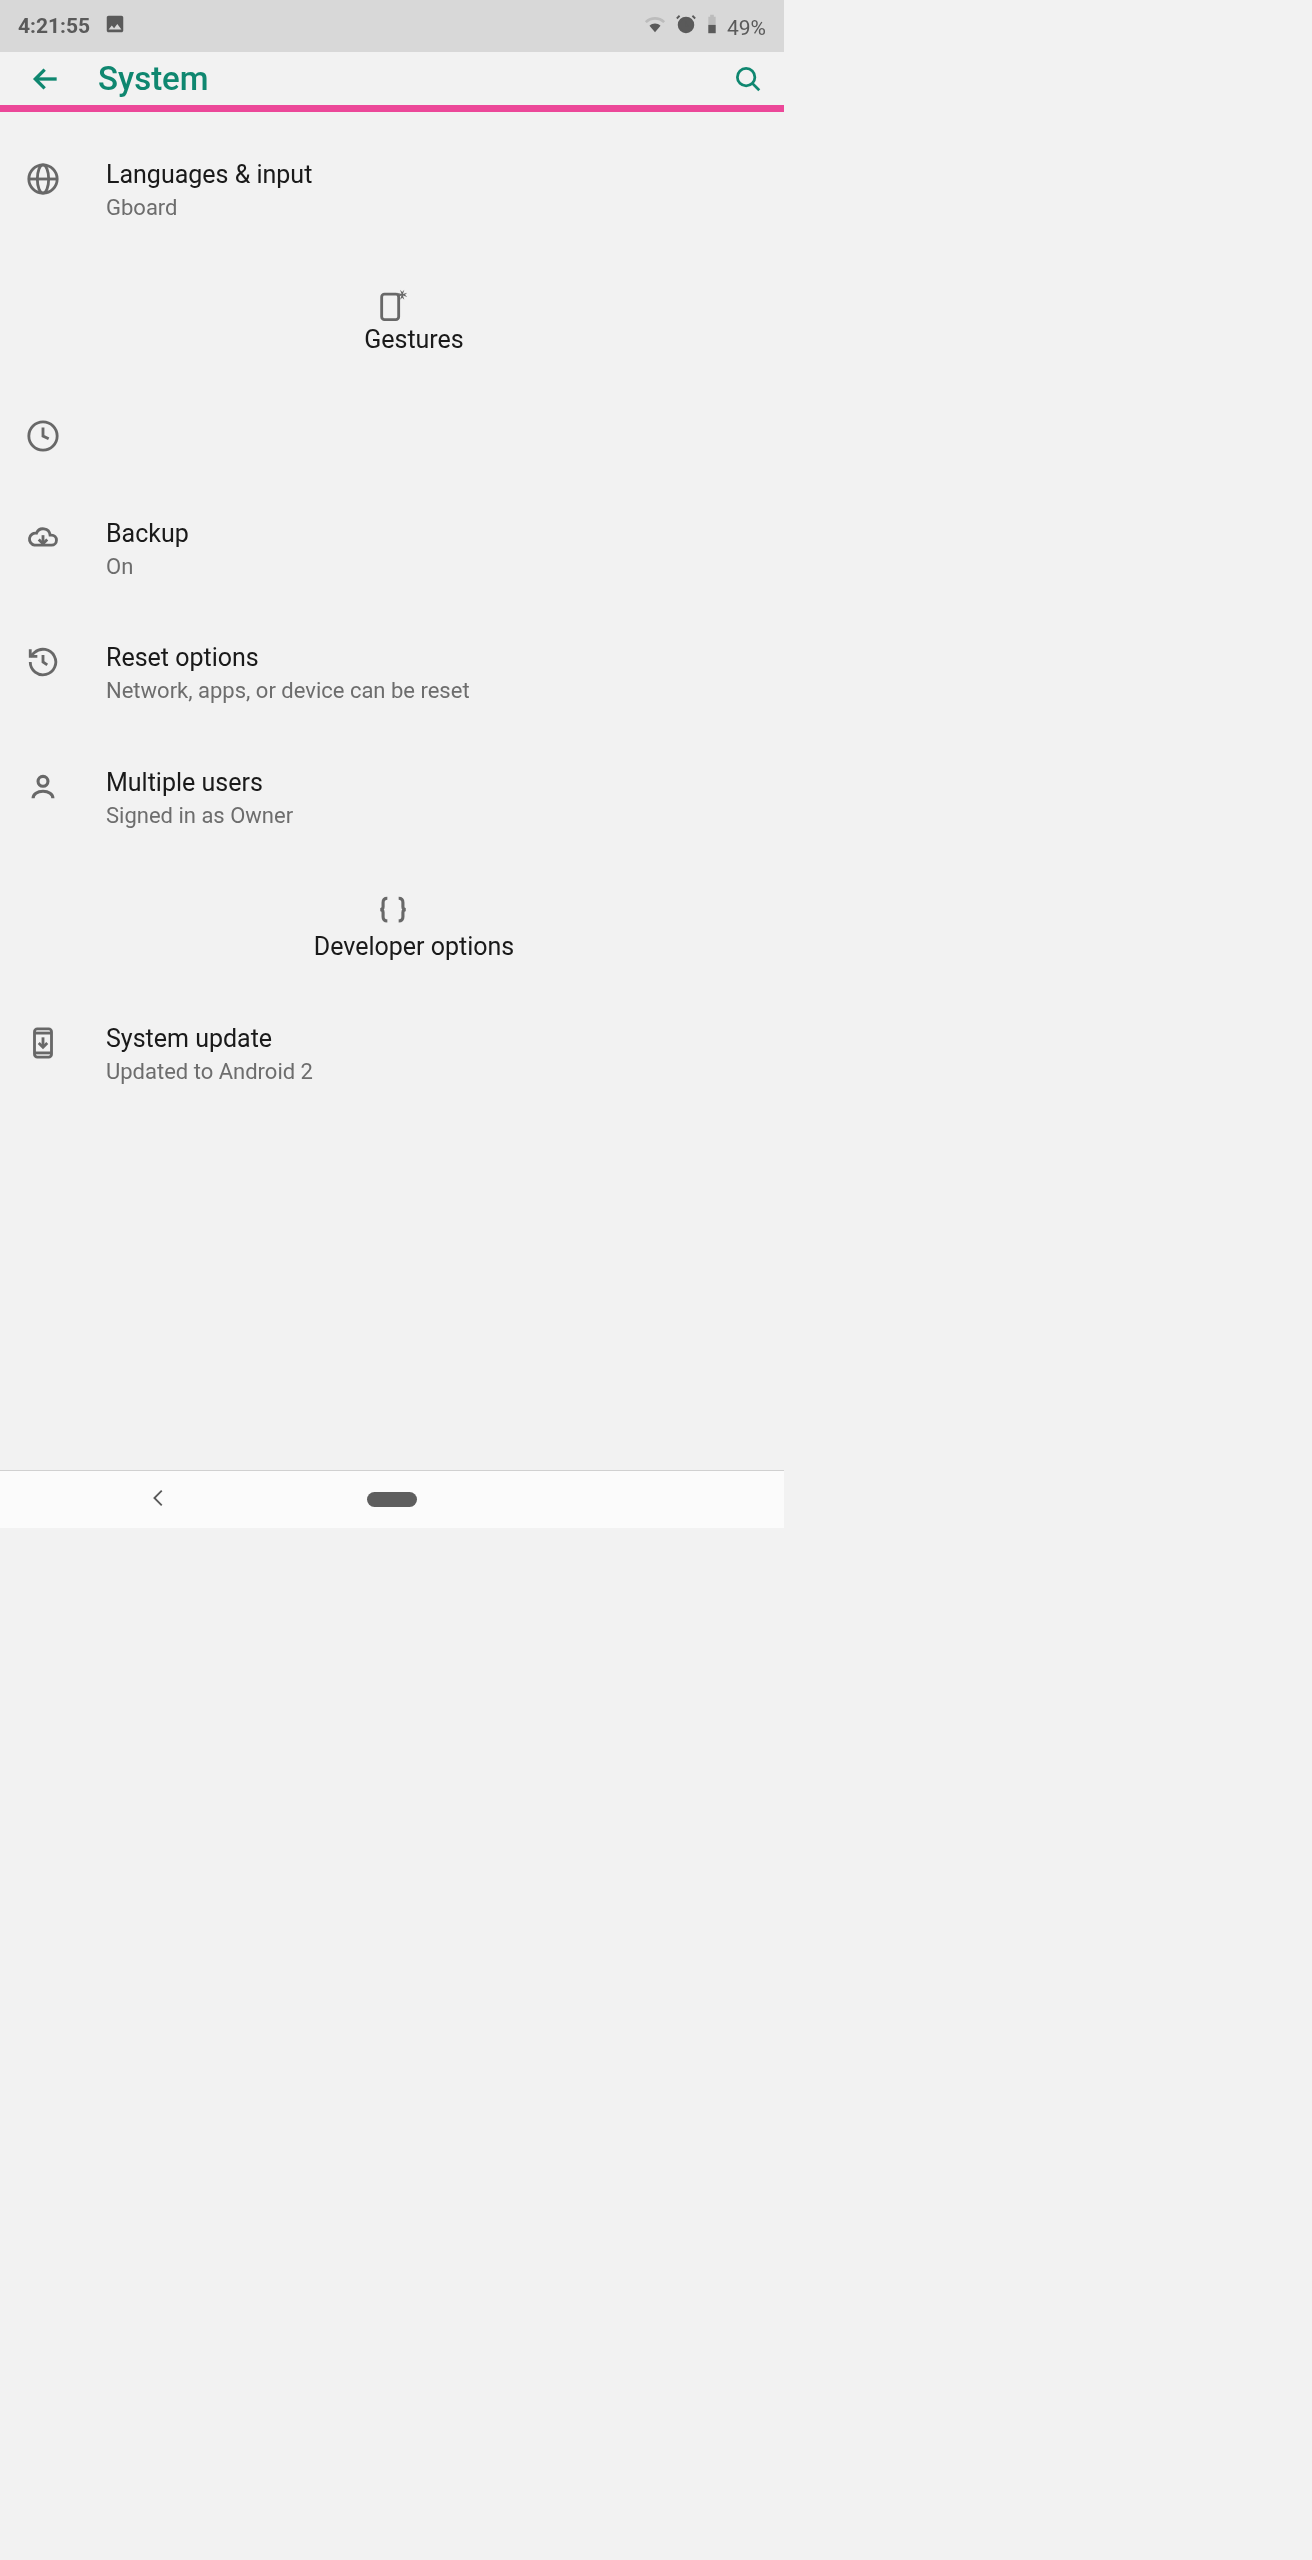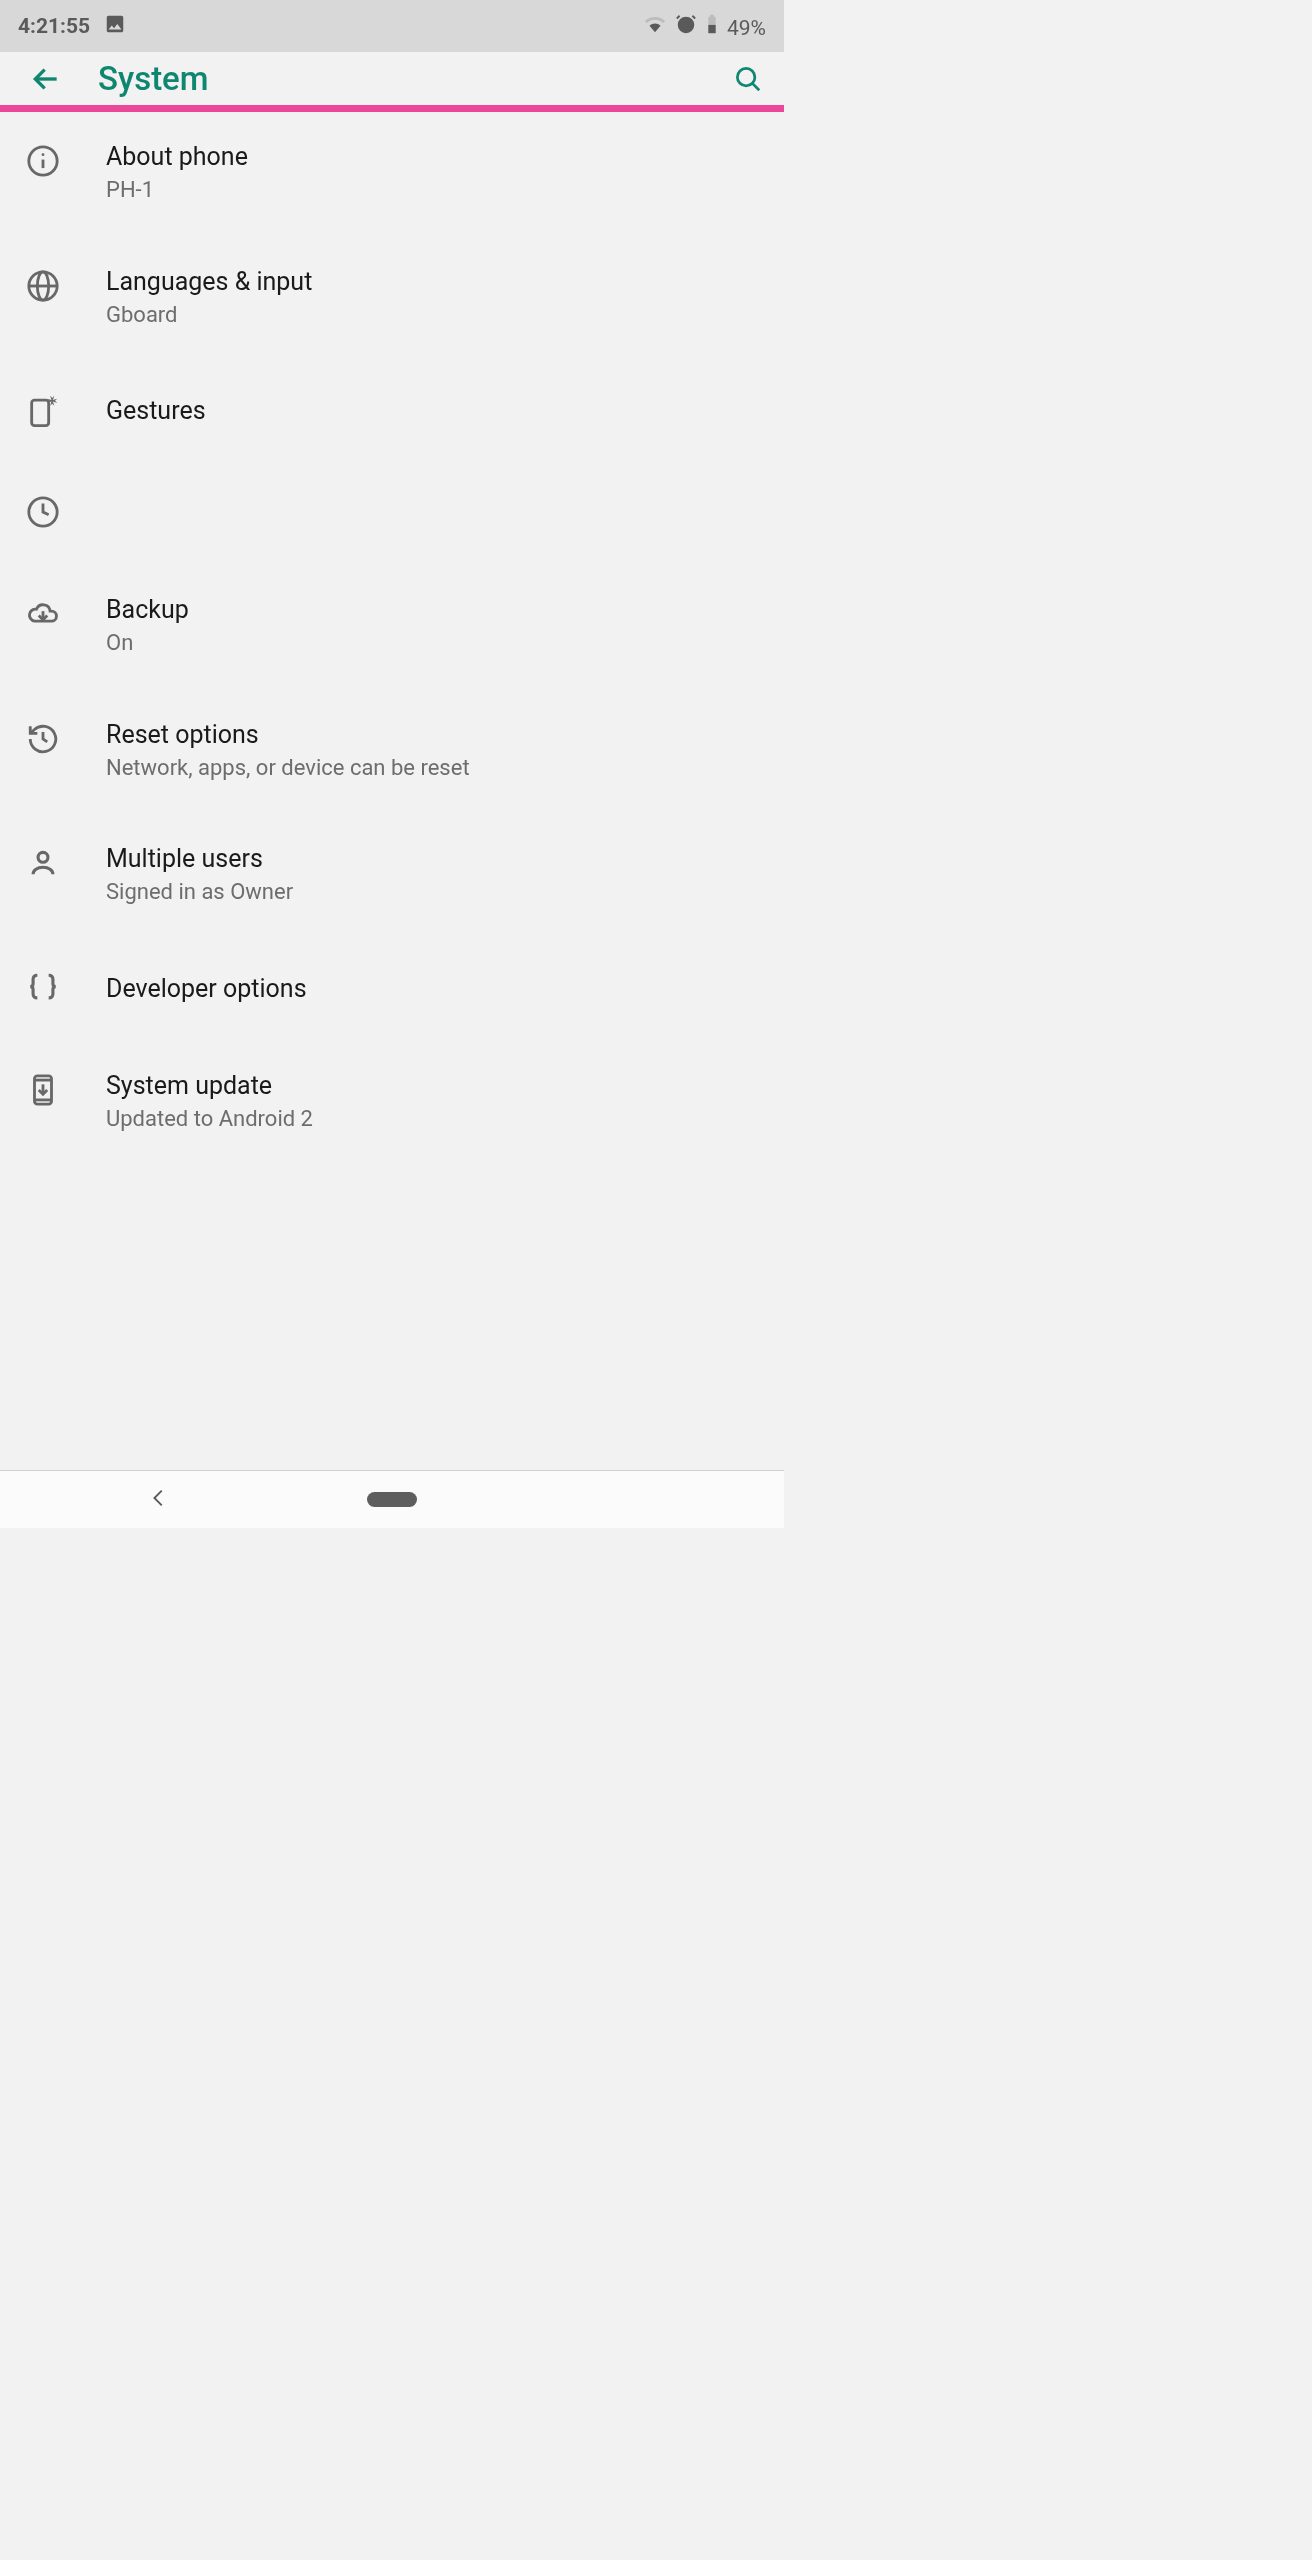--- a/index.html
+++ b/index.html
@@ -92,20 +92,21 @@
     }
     .list-item {
       display: flex;
       align-items: flex-start;
       padding: 22px 20px 22px 22px;
       cursor: pointer;
       min-height: 70px;
     }
     .list-item.single-line {
       align-items: center;
+      flex-direction: column;
     }
     .item-icon {
       width: 42px;
       height: 42px;
       display: flex;
       align-items: center;
       justify-content: center;
       flex-shrink: 0;
       margin-top: -2px;
     }
@@ -210,33 +211,20 @@
   <div class="search-btn">
     <svg viewBox="0 0 24 24">
         <circle cx="10.5" cy="10.5" r="7"></circle>
         <line x1="21" y1="21" x2="15.5" y2="15.5"></line>
       </svg>
   </div>
 </div>
 
 <div class="content">
 
-  <div class="list-item">
-    <div class="item-icon">
-      <svg viewBox="0 0 24 24" fill="none" stroke="#686868" stroke-width="2">
-          <circle cx="12" cy="12" r="10"></circle>
-          <line x1="12" y1="11" x2="12" y2="17"></line>
-          <circle cx="12" cy="7.5" r="1" fill="#686868" stroke="none"></circle>
-        </svg>
-    </div>
-    <div class="item-text">
-      <div class="item-title">About phone</div>
-      <div class="item-subtitle">PH-1</div>
-    </div>
-  </div>
   <div class="spacer"></div>
 
   <div class="list-item">
     <div class="item-icon">
       <svg viewBox="0 0 24 24" fill="none" stroke="#686868" stroke-width="2">
           <circle cx="12" cy="12" r="10"></circle>
           <ellipse cx="12" cy="12" rx="4" ry="10"></ellipse>
           <line x1="2" y1="12" x2="22" y2="12"></line>
         </svg>
     </div>

